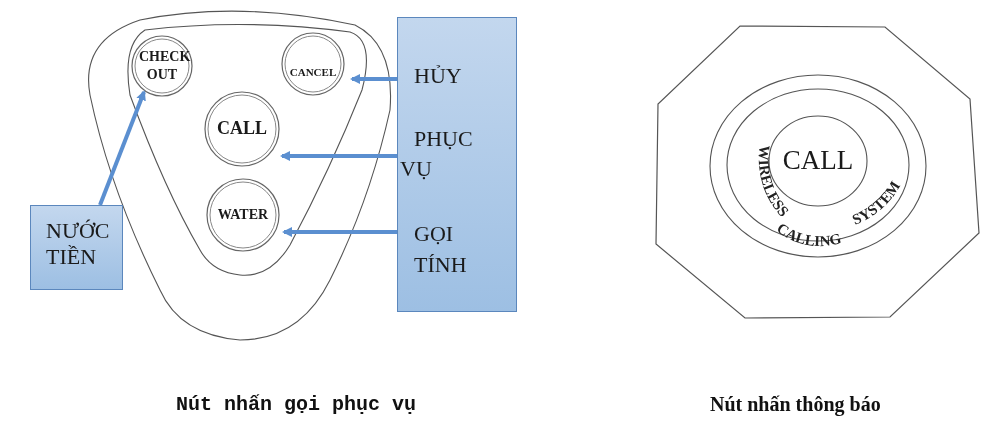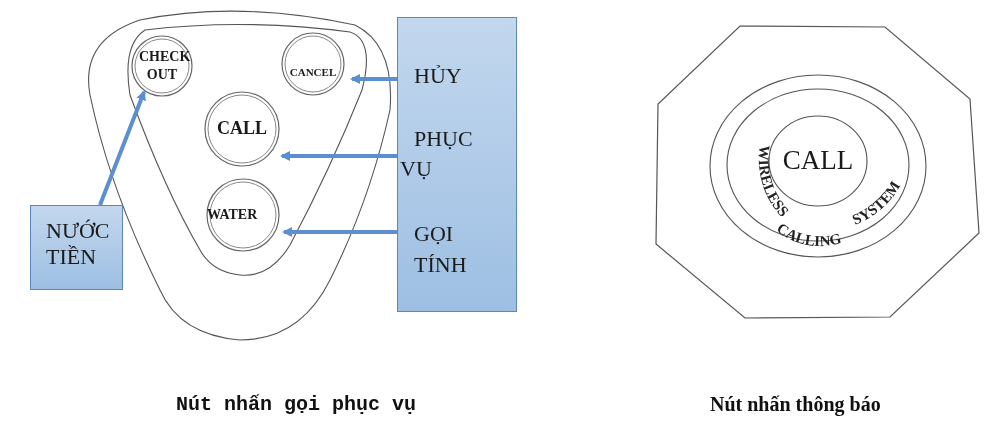--- a/index.html
+++ b/index.html
@@ -63,21 +63,21 @@
     <textPath href="#ringRight" startOffset="0">SYSTEM</textPath>
   </text>
 </svg>
 
 <div class="lbl" style="left:139px;top:48px;width:46px;text-align:center;font-size:14px;line-height:18px;font-weight:bold;">
   <div>CHECK</div>
   <div>OUT</div>
 </div>
 <div class="lbl" style="left:283px;top:57px;width:60px;text-align:center;font-size:11px;line-height:14px;font-weight:bold;margin-top:8px;">CANCEL</div>
 <div class="lbl" style="left:205px;top:116px;width:74px;text-align:center;font-size:18px;font-weight:bold;">CALL</div>
-<div class="lbl" style="left:207px;top:205px;width:72px;font-size:14px;line-height:20px;font-weight:bold;">WATER</div>
+<div class="lbl" style="left:207px;top:205px;width:72px;text-align:center;font-size:14px;line-height:20px;font-weight:bold;">WATER</div>
 
 <div class="lbl-box" style="left:30px;top:205px;width:93px;height:85px;"></div>
 <div class="lbl" style="left:46px;top:219px;">NƯỚC</div>
 <div class="lbl" style="left:46px;top:245px;">TIỀN</div>
 
 <div class="lbl-box" style="left:397px;top:17px;width:120px;height:295px;"></div>
 <div class="lbl" style="left:414px;top:64px;">HỦY</div>
 <div class="lbl" style="left:414px;top:127px;">PHỤC</div>
 <div class="lbl" style="left:400px;top:157px;">VỤ</div>
 <div class="lbl" style="left:414px;top:222px;">GỌI</div>

